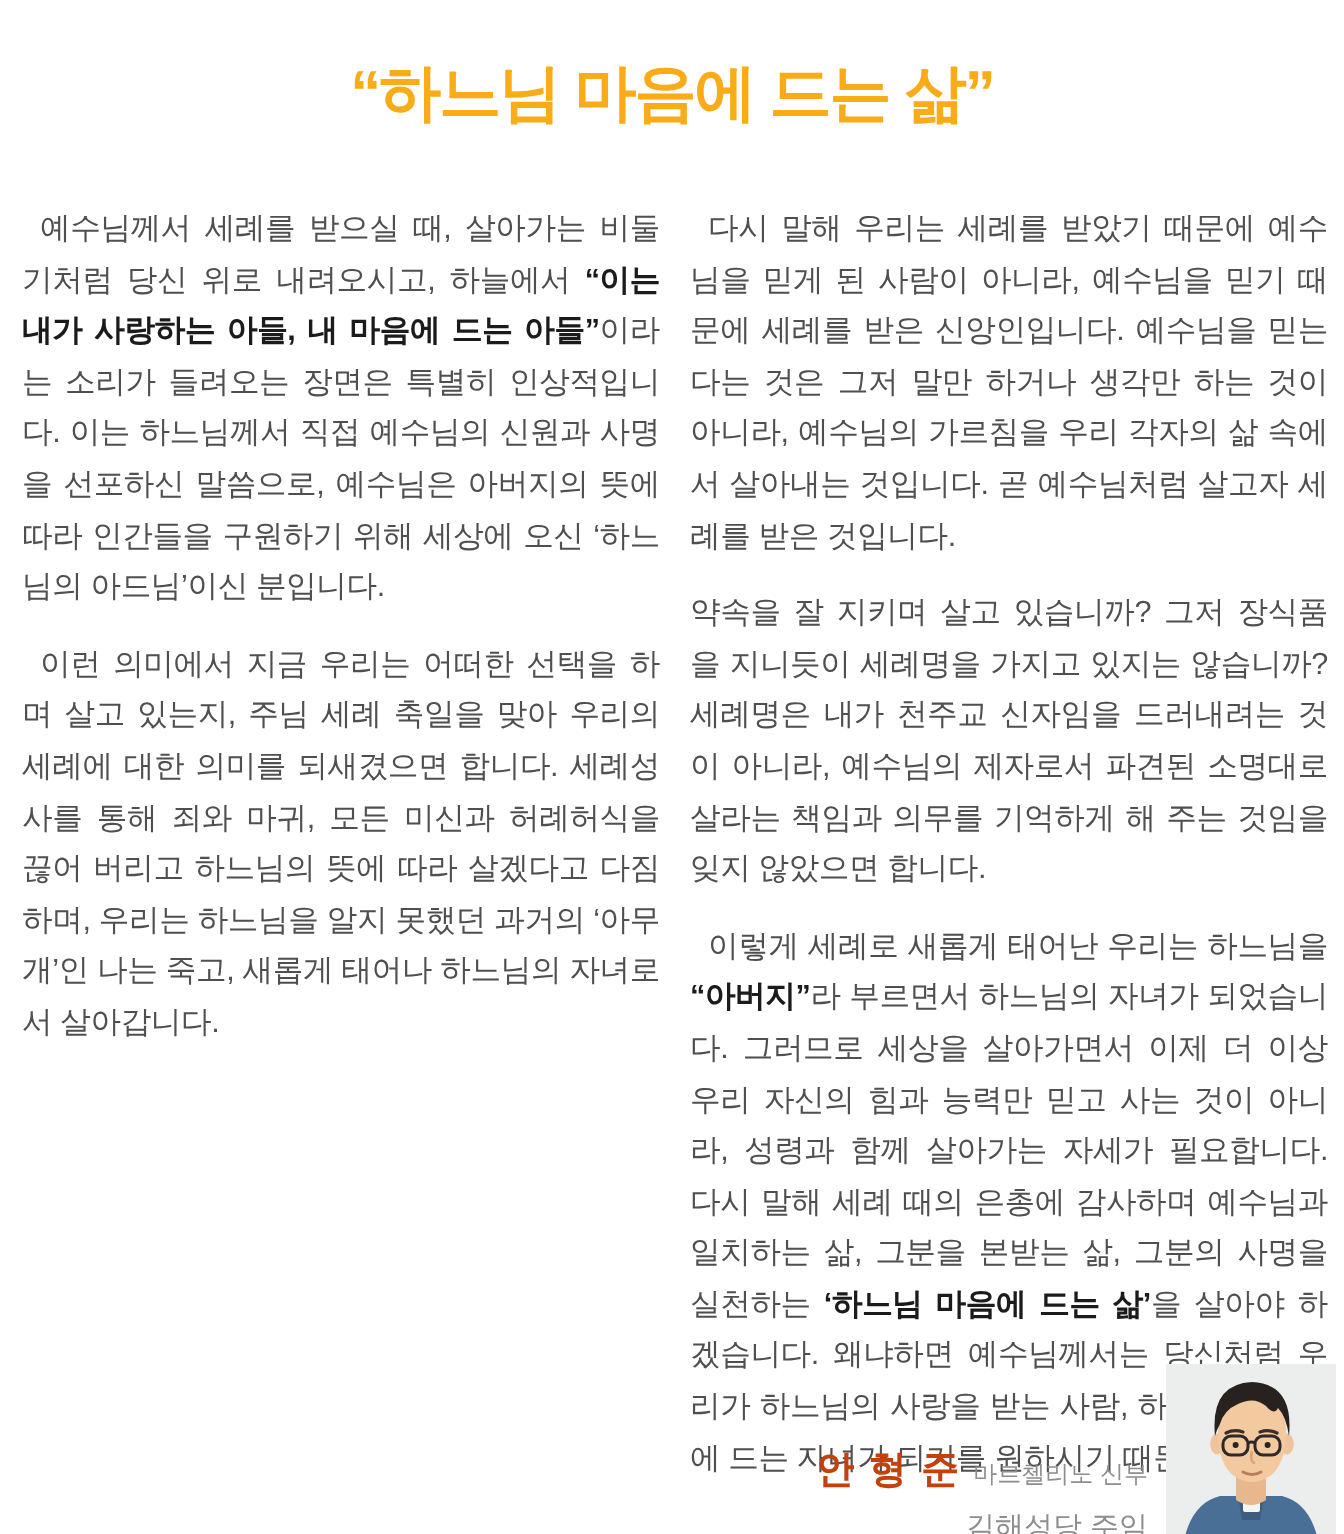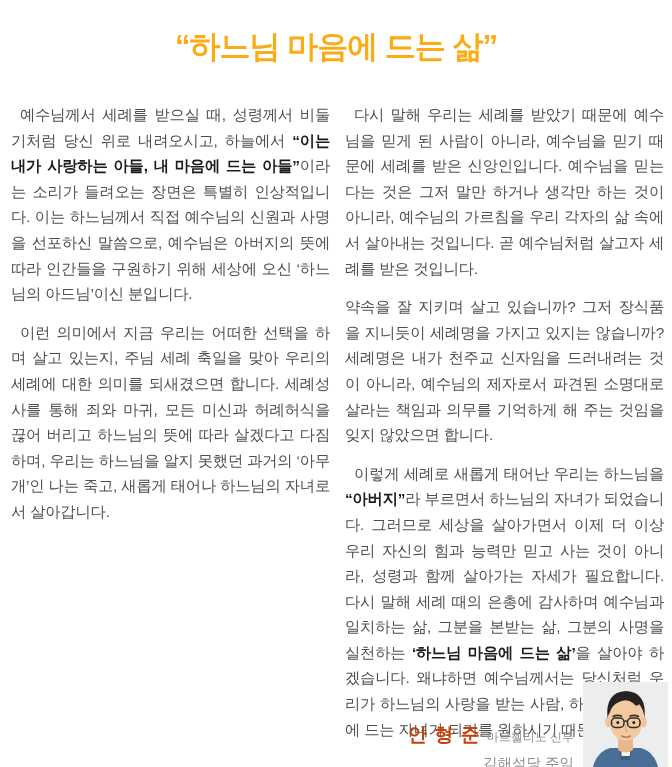--- a/index.html
+++ b/index.html
@@ -66,21 +66,21 @@
 </style>
 </head>
 <body>
 
 <div class="page">
 
   <h1 class="title">“하느님 마음에 드는 삶”</h1>
 
   <div class="columns">
     <div class="col">
-        <p class="para"><span>예수님께서 세례를 받으실 때, 성령께서 비둘기처럼 당신 위로 내려오시고, 하늘에서 </span><span class="seg-bold">“이는 내가 사랑하는 아들, 내 마음에 드는 아들”</span><span>이라는 소리가 들려오는 장면은 특별히 인상적입니다. 이는 하느님께서 직접 예수님의 신원과 사명을 선포하신 말씀으로, 예수님은 아버지의 뜻에 따라 인간들을 구원하기 위해 세상에 오신 ‘하느님의 아드님’이신 분입니다.</span></p>
+        <p class="para"><span>예수님께서 세례를 받으실 때, 살아가는 비둘기처럼 당신 위로 내려오시고, 하늘에서 </span><span class="seg-bold">“이는 내가 사랑하는 아들, 내 마음에 드는 아들”</span><span>이라는 소리가 들려오는 장면은 특별히 인상적입니다. 이는 하느님께서 직접 예수님의 신원과 사명을 선포하신 말씀으로, 예수님은 아버지의 뜻에 따라 인간들을 구원하기 위해 세상에 오신 ‘하느님의 아드님’이신 분입니다.</span></p>
         <p class="para"><span>이런 의미에서 지금 우리는 어떠한 선택을 하며 살고 있는지, 주님 세례 축일을 맞아 우리의 세례에 대한 의미를 되새겼으면 합니다. 세례성사를 통해 죄와 마귀, 모든 미신과 허례허식을 끊어 버리고 하느님의 뜻에 따라 살겠다고 다짐하며, 우리는 하느님을 알지 못했던 과거의 ‘아무개’인 나는 죽고, 새롭게 태어나 하느님의 자녀로서 살아갑니다.</span></p>
       </div>
     <div class="col">
         <p class="para"><span>다시 말해 우리는 세례를 받았기 때문에 예수님을 믿게 된 사람이 아니라, 예수님을 믿기 때문에 세례를 받은 신앙인입니다. 예수님을 믿는다는 것은 그저 말만 하거나 생각만 하는 것이 아니라, 예수님의 가르침을 우리 각자의 삶 속에서 살아내는 것입니다. 곧 예수님처럼 살고자 세례를 받은 것입니다.</span></p>
         <p class="para no-indent"><span>약속을 잘 지키며 살고 있습니까? 그저 장식품을 지니듯이 세례명을 가지고 있지는 않습니까? 세례명은 내가 천주교 신자임을 드러내려는 것이 아니라, 예수님의 제자로서 파견된 소명대로 살라는 책임과 의무를 기억하게 해 주는 것임을 잊지 않았으면 합니다.</span></p>
         <p class="para"><span>이렇게 세례로 새롭게 태어난 우리는 하느님을 </span><span class="seg-bold">“아버지”</span><span>라 부르면서 하느님의 자녀가 되었습니다. 그러므로 세상을 살아가면서 이제 더 이상 우리 자신의 힘과 능력만 믿고 사는 것이 아니라, 성령과 함께 살아가는 자세가 필요합니다. 다시 말해 세례 때의 은총에 감사하며 예수님과 일치하는 삶, 그분을 본받는 삶, 그분의 사명을 실천하는 </span><span class="seg-bold">‘하느님 마음에 드는 삶’</span><span>을 살아야 하겠습니다. 왜냐하면 예수님께서는 당신처럼 우리가 하느님의 사랑을 받는 사람, 하느님의 마음에 드는 자녀가 되기를 원하시기 때문입니다.</span></p>
       </div>
   </div>
 
   <div class="author-block">

